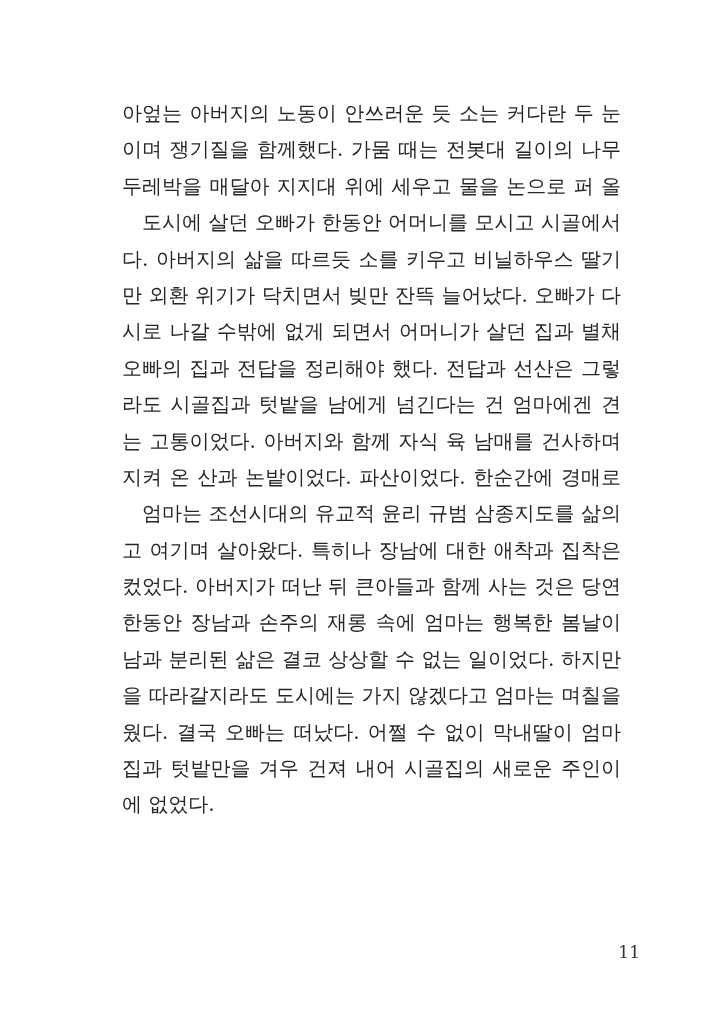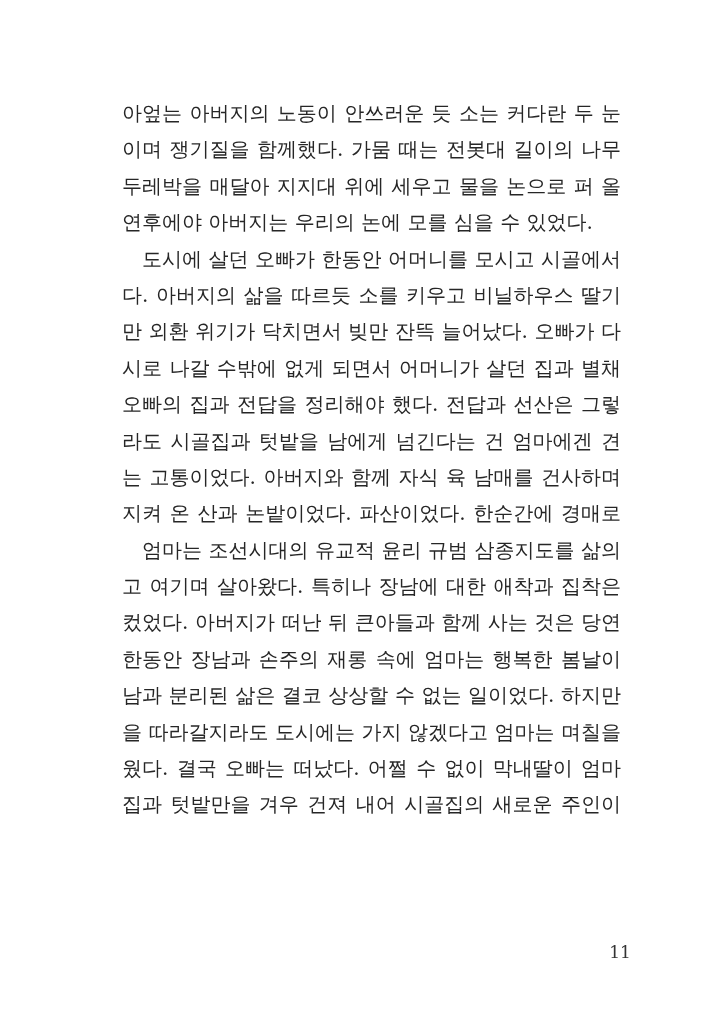--- a/index.html
+++ b/index.html
@@ -47,36 +47,35 @@
     text-indent: 20px;
   }
   .page-number {
     position: absolute;
     left: 600px;
     top: 941px;
     width: 40px;
     font-size: 17px;
     line-height: 22px;
     color: #333333;
-    text-align: center;
+    text-align: right;
     font-family: "DejaVu Serif", "Liberation Serif", serif;
   }
 </style>
 </head>
 <body>
 
 <div class="page">
 
   <div class="text-block">
 
     <div class="paragraph">
       <div class="line">아엎는 아버지의 노동이 안쓰러운 듯 소는 커다란 두 눈을 껌뻑</div>
       <div class="line">이며 쟁기질을 함께했다. 가뭄 때는 전봇대 길이의 나무에 양철</div>
       <div class="line">두레박을 매달아 지지대 위에 세우고 물을 논으로 퍼 올렸다. 그</div>
-      <div class="line last">연후에야 아버지는 우리의 논에 모를 심을 수 있었다.</div>
     </div>
 
     <div class="paragraph">
       <div class="line indent">도시에 살던 오빠가 한동안 어머니를 모시고 시골에서 살았</div>
       <div class="line">다. 아버지의 삶을 따르듯 소를 키우고 비닐하우스 딸기를 했지</div>
       <div class="line">만 외환 위기가 닥치면서 빚만 잔뜩 늘어났다. 오빠가 다시 도</div>
       <div class="line">시로 나갈 수밖에 없게 되면서 어머니가 살던 집과 별채로 지은</div>
       <div class="line">오빠의 집과 전답을 정리해야 했다. 전답과 선산은 그렇다 치더</div>
       <div class="line">라도 시골집과 텃밭을 남에게 넘긴다는 건 엄마에겐 견딜 수 없</div>
       <div class="line">는 고통이었다. 아버지와 함께 자식 육 남매를 건사하며 평생을</div>
@@ -85,19 +84,20 @@
 
     <div class="paragraph">
       <div class="line indent">엄마는 조선시대의 유교적 윤리 규범 삼종지도를 삶의 도리라</div>
       <div class="line">고 여기며 살아왔다. 특히나 장남에 대한 애착과 집착은 참으로</div>
       <div class="line">컸었다. 아버지가 떠난 뒤 큰아들과 함께 사는 것은 당연했다.</div>
       <div class="line">한동안 장남과 손주의 재롱 속에 엄마는 행복한 봄날이었다. 장</div>
       <div class="line">남과 분리된 삶은 결코 상상할 수 없는 일이었다. 하지만 장남</div>
       <div class="line">을 따라갈지라도 도시에는 가지 않겠다고 엄마는 며칠을 드러누</div>
       <div class="line">웠다. 결국 오빠는 떠났다. 어쩔 수 없이 막내딸이 엄마가 살던</div>
       <div class="line">집과 텃밭만을 겨우 건져 내어 시골집의 새로운 주인이 될 수밖</div>
+      <div class="line last">에 없었다.</div>
     </div>
 
   </div>
 
   <div class="page-number">11</div>
 
 </div>
 
 </body></html>

